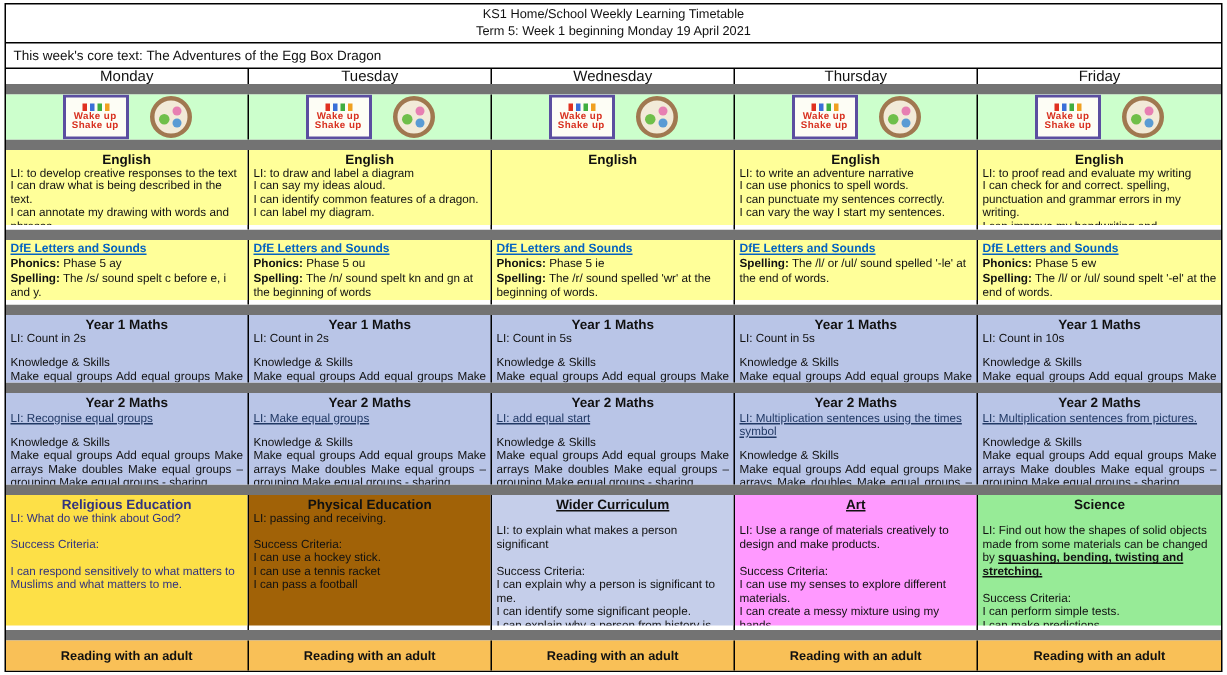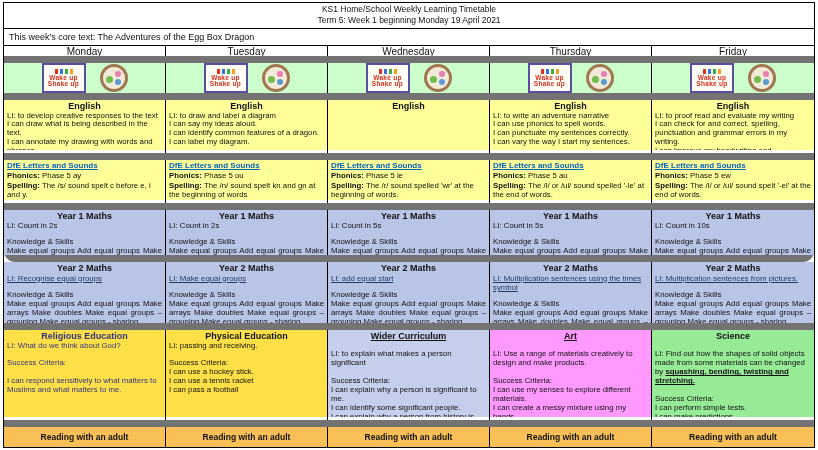--- a/index.html
+++ b/index.html
@@ -32,21 +32,21 @@
   .wk { font-size:6.5px; font-weight:bold; color:#d8301f; letter-spacing:0.3px; }
   .circle-logo { width:28px; height:28px; border-radius:50%; border:3px solid #a07850; background:#f2ead8; position:relative; }
   .circle-logo i { position:absolute; border-radius:50%; display:block; }
   .dotg { width:7px; height:7px; background:#6fbf4a; left:3px; top:9px; }
   .dotp { width:6px; height:6px; background:#e77fb2; left:12px; top:4px; }
   .dotb { width:6px; height:6px; background:#5a9bd4; left:12px; top:12px; }
 
   
   .eng-row { height:60px; }
   .pho-row { height:50px; }
-  .y1-row  { height:52px;border-radius:11px; }
+  .y1-row  { height:52px; }
   .y2-row  { height:68px; }
   .aft-row { height:97px; }
   .read-row{ height:22px; }
 
   .box { flex:1; margin:0 0 3px 0; padding:1px 3px 1px 3px; overflow:hidden; }
   .mathcell { padding:1px 3px; }
   .h { font-size:9px; font-weight:bold; text-align:center; line-height:1.15; }
   .u { text-decoration:underline; }
   .body { font-size:7.8px; line-height:1.15; white-space:pre-line; }
   .just { text-align:justify; }
@@ -232,21 +232,20 @@
     <div class="cell">
         <div class="box" style="background-color: rgb(255, 255, 153);">
           <a class="link">DfE Letters and Sounds</a>
           <div class="pline"><span class="b">Phonics:</span> <span>Phase 5 ie</span></div>
           <div class="pline"><span class="b">Spelling:</span> <span>The /r/ sound spelled 'wr' at the beginning of words.</span></div>
         </div>
       </div>
     <div class="cell">
         <div class="box" style="background-color: rgb(255, 255, 153);">
           <a class="link">DfE Letters and Sounds</a>
-          <div class="pline"><span class="b">Phonics:</span> <span>Phase 5 au</span></div>
           <div class="pline"><span class="b">Spelling:</span> <span>The /l/ or /ul/ sound spelled '-le' at the end of words.</span></div>
         </div>
       </div>
     <div class="cell">
         <div class="box" style="background-color: rgb(255, 255, 153);">
           <a class="link">DfE Letters and Sounds</a>
           <div class="pline"><span class="b">Phonics:</span> <span>Phase 5 ew</span></div>
           <div class="pline"><span class="b">Spelling:</span> <span>The /l/ or /ul/ sound spelt '-el' at the end of words.</span></div>
         </div>
       </div>
@@ -323,21 +322,21 @@
         <div class="box re-text" style="background-color: #fde047;">
           <div class="h">Religious Education</div>
           <div class="body">LI: What do we think about God?
 
 Success Criteria:
 
 I can respond sensitively to what matters to Muslims and what matters to me.</div>
         </div>
       </div>
     <div class="cell">
-        <div class="box" style="background-color: #fde047;">
+        <div class="box" style="background-color: #a16207;">
           <div class="h">Physical Education</div>
           <div class="body">LI: passing and receiving.
 
 Success Criteria:
 I can use a hockey stick.
 I can use a tennis racket
 I can pass a football</div>
         </div>
       </div>
     <div class="cell">

